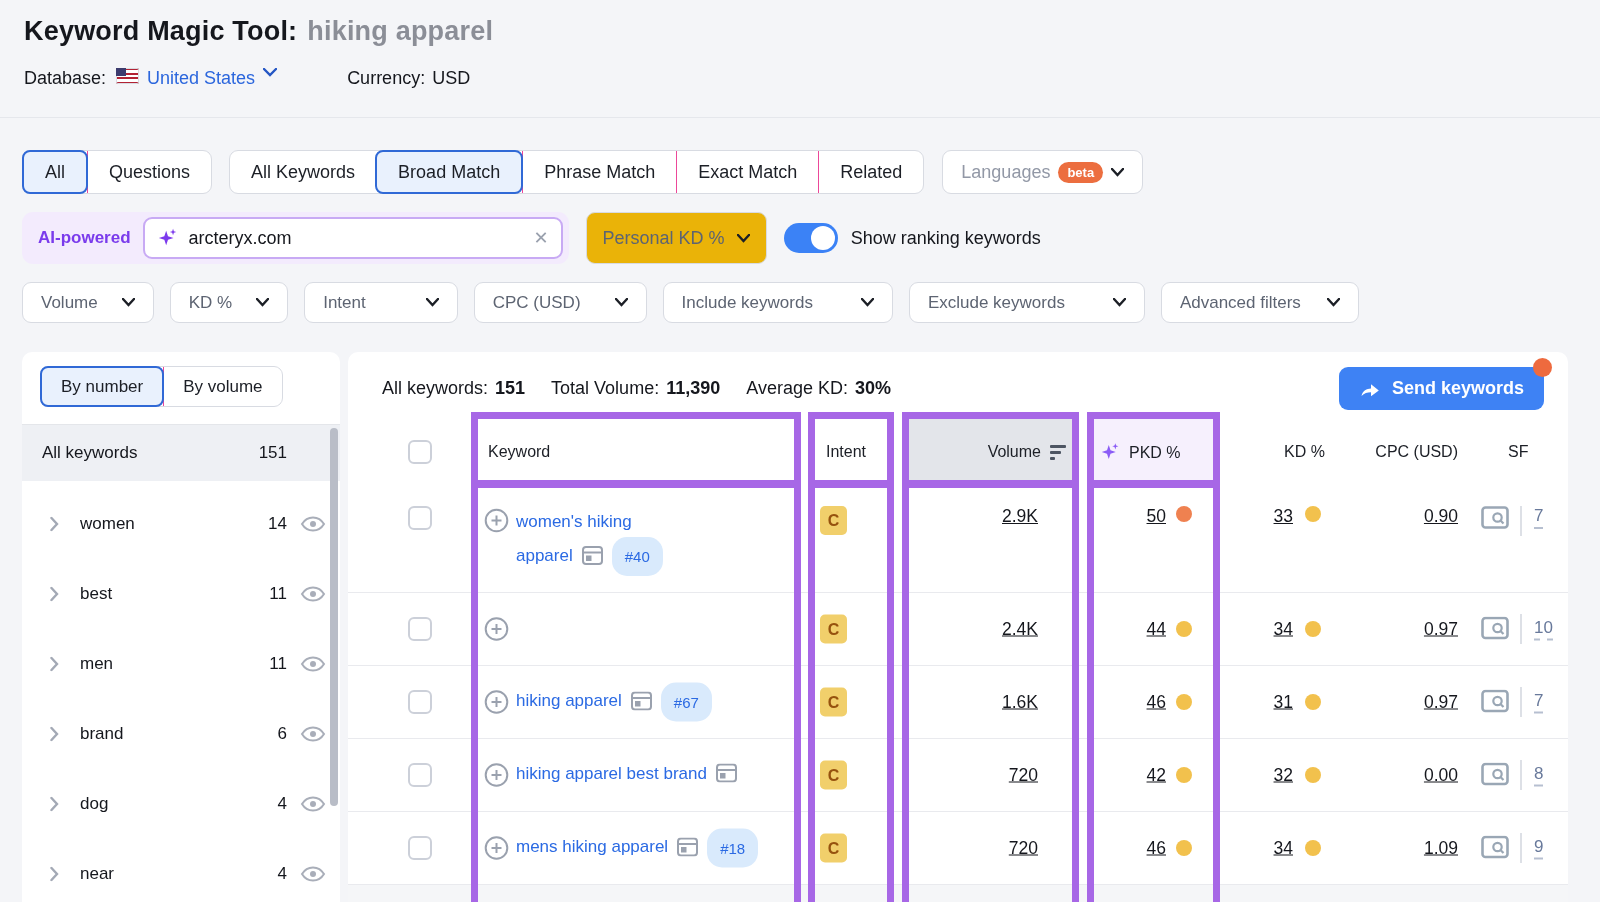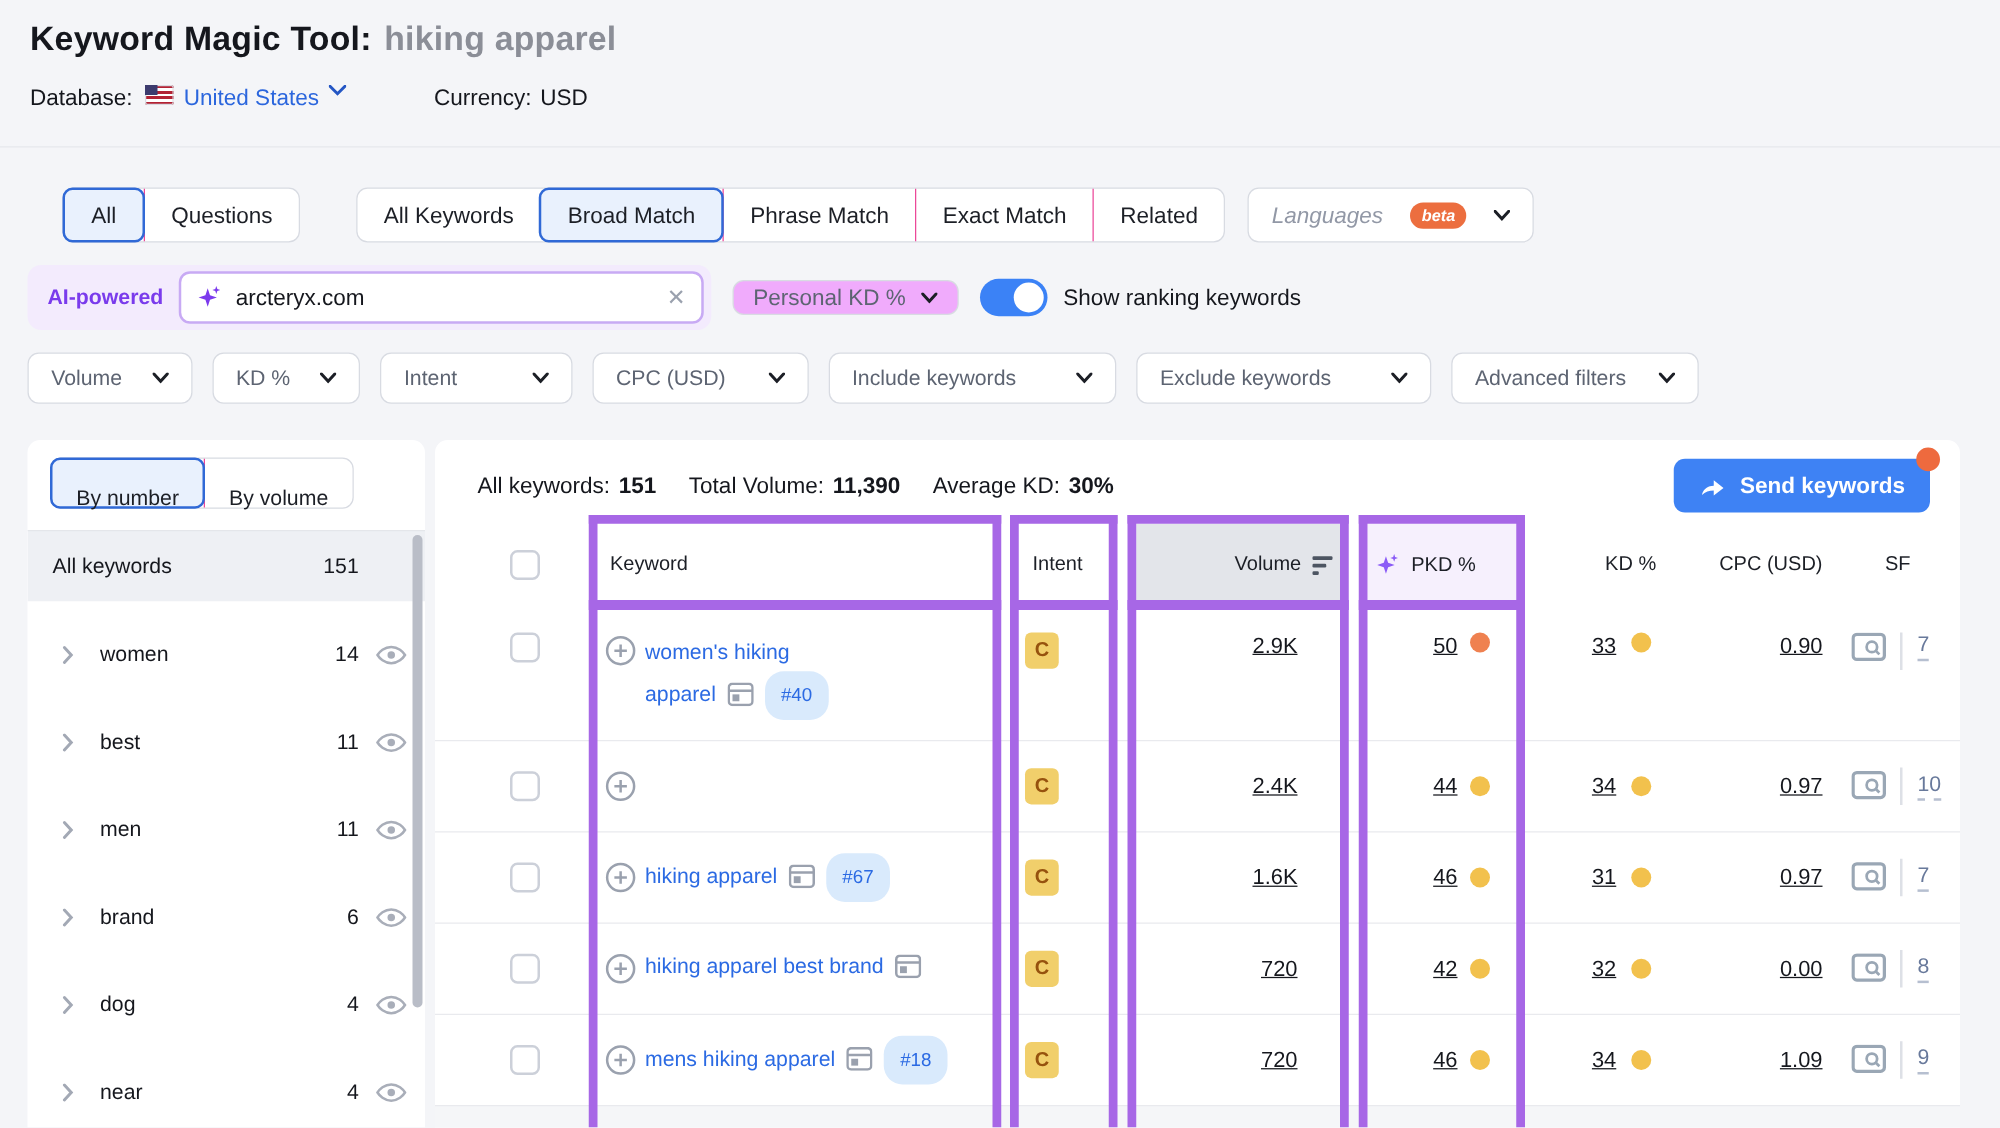--- a/index.html
+++ b/index.html
@@ -12,52 +12,52 @@
   .meta-row { position:absolute; left:24px; top:68px; display:flex; align-items:flex-start; font-size:18px; }
   .flag { width:23px; height:16px; border-radius:2px; margin:0 8px 0 10px; position:relative; display:inline-block;
           background:repeating-linear-gradient(#b22234 0 2.3px,#ffffff 2.3px 4.6px); box-shadow:0 0 0 1px #d9dbe2 inset;}
   .flag::after { content:""; position:absolute; left:0; top:0; width:10px; height:8px; background:#3c3b6e; }
   .db-link { color:#2b66dd; margin-right:8px; }
   .currency { margin-left:70px; }
   .hr { position:absolute; left:0; top:117px; width:1600px; height:1px; background:#e5e7ec; }
 
   
   .tabs-row { position:absolute; left:22px; top:150px; display:flex; align-items:center; }
-  .seg-group { display:flex; background:#fff; border:1px solid #d8dbe2; border-radius:9px; height:44px; align-items:stretch;margin-left:28px; }
+  .seg-group { display:flex; background:#fff; border:1px solid #d8dbe2; border-radius:9px; height:44px; align-items:stretch; }
   .seg { padding:0 21px; line-height:42px; font-size:18px; color:#1c1f26; white-space:nowrap; cursor:pointer; }
   .seg + .seg { border-left:1px solid #ec4899; }
   .seg.selected { background:#e9f1fd; border:2px solid #3069d6; border-radius:8px; margin:-1px; line-height:40px; position:relative; z-index:1; }
   .group-gap { width:17px; }
   .lang-btn { margin-left:18px; height:44px; background:#fff; border:1px solid #d8dbe2; border-radius:9px;
-              display:flex; align-items:center; gap:22px; padding:0 18px; font-size:18px; color:#9298a6; cursor:pointer;font-style:italic; }
+              display:flex; align-items:center; gap:8px; padding:0 18px; font-size:18px; color:#9298a6; cursor:pointer; }
   .beta { background:#ec6e3f; color:#fff; font-size:13px; font-weight:700; padding:3px 9px; border-radius:11px; }
 
   
   .ai-row { position:absolute; left:22px; top:212px; display:flex; align-items:center; }
   .ai-pill { background:#f3ebfd; border-radius:11px; display:flex; align-items:center; padding:5px 6px 5px 16px; }
   .ai-label { color:#7a3bec; font-size:17px; font-weight:700; margin-right:12px; }
   .ai-input { width:420px; height:42px; background:#fff; border:2px solid #c8aaf4; border-radius:9px;
               display:flex; align-items:center; padding:0 12px; }
   .ai-input .q { flex:1; font-size:18px; color:#15171d; margin-left:10px; }
   .x-icon { color:#9aa1ae; font-size:18px; font-weight:700; cursor:pointer; }
-  .pkd-drop { margin-left:17px; height:28px; background:#f0abfc; border:1px solid #d8dbe2; border-radius:9px;
+  .pkd-drop { margin-left:17px; height:52px; background:#eab308; border:1px solid #d8dbe2; border-radius:9px;
               display:flex; align-items:center; gap:12px; padding:0 16px; font-size:18px; color:#5d6472; cursor:pointer; }
   .toggle { margin-left:17px; width:54px; height:30px; border-radius:15px; background:#3b82f6; position:relative; cursor:pointer; }
   .toggle::after { content:""; position:absolute; top:3px; left:27px; width:24px; height:24px; border-radius:50%; background:#fff; }
   .toggle-label { margin-left:13px; font-size:18px; color:#15171d; }
 
   
   .filters-row { position:absolute; left:22px; top:282px; display:flex; gap:16px; }
   .filter-btn { height:41px; background:#fff; border:1px solid #d8dbe2; border-radius:9px; display:flex; align-items:center;
                 gap:24px; padding:0 18px; font-size:17px; color:#5d6472; cursor:pointer; white-space:nowrap; }
 
   
   .sidebar { position:absolute; left:22px; top:352px; width:318px; height:550px; background:#fff; border-radius:10px 10px 0 0; overflow:hidden; }
   .side-tabs { position:absolute; left:18px; top:14px; display:flex; background:#fff; border:1px solid #d8dbe2; border-radius:9px; height:41px; }
-  .side-tabs .seg { font-size:17px; padding:12px 19px; line-height:39px; }
+  .side-tabs .seg { font-size:17px; padding:0 19px; line-height:39px; }
   .side-tabs .seg.selected { line-height:37px; }
   .all-row { position:absolute; left:0; top:72px; width:318px; height:57px; background:#eef0f4; border-top:1px solid #e4e6ea;
              display:flex; align-items:center; font-size:17px; cursor:pointer; }
   .all-row .lbl { margin-left:20px; }
   .all-row .cnt { position:absolute; right:53px; }
   .side-scroll { position:absolute; right:2px; top:76px; width:8px; height:378px; border-radius:4px; background:#b9bdc7; }
   .groups { position:absolute; left:0; top:137px; width:318px; }
   .g-row { position:relative; height:70px; display:flex; align-items:center; font-size:17px; cursor:pointer; }
   .g-chev { position:absolute; left:28px; top:50%; transform:translateY(-50%); display:flex; }
   .g-lbl { margin-left:58px; }

